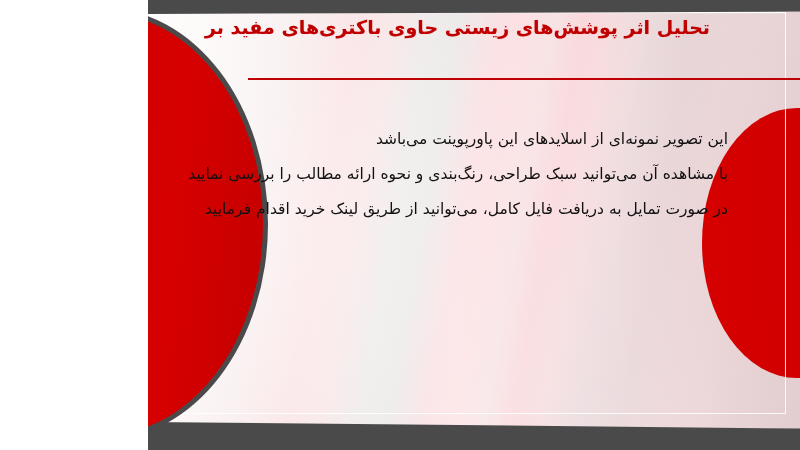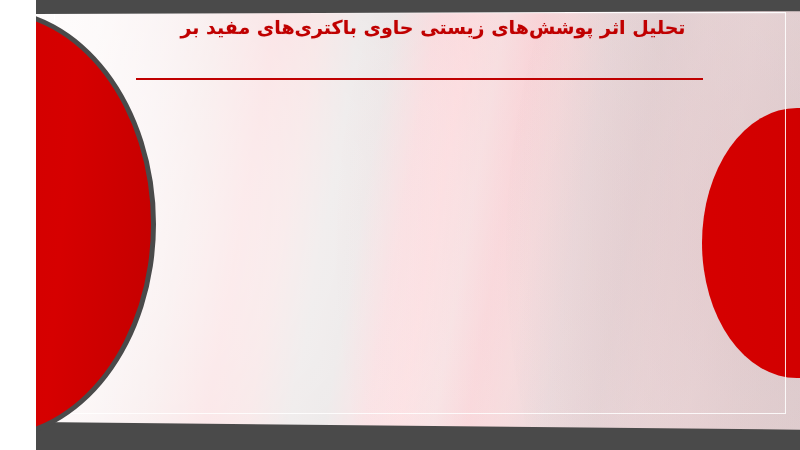--- a/index.html
+++ b/index.html
@@ -3,21 +3,21 @@
 <meta charset="utf-8">
 <style>
   html, body {
     margin: 0;
     padding: 0;
     background: #ffffff;
   }
 
   #slide {
     position: relative;
-    width: 764px;
+    width: 652px;
     height: 450px;
     overflow: hidden;
     font-family: "DejaVu Sans", "Liberation Sans", sans-serif;
     background: #e9e3e3;
   }
 
   
 
   .bg-base {
     position: absolute;
@@ -189,14 +189,19 @@
   <div class="band-top"></div>
   <div class="band-bottom"></div>
 
   <div class="ellipse-left"></div>
 
   <div class="title-block">
     <div class="title-line">تحلیل اثر پوشش‌های زیستی حاوی باکتری‌های مفید بر</div>
   </div>
   <div class="title-rule"></div>
 
+  <div class="body-block">
+    <div class="body-line">این تصویر نمونه‌ای از اسلایدهای این پاورپوینت می‌باشد</div>
+    <div class="body-line">با مشاهده آن می‌توانید سبک طراحی، رنگ‌بندی و نحوه ارائه مطالب را بررسی نمایید</div>
+    <div class="body-line">در صورت تمایل به دریافت فایل کامل، می‌توانید از طریق لینک خرید اقدام فرمایید</div>
+  </div>
 
 </div>
 
 </body></html>

